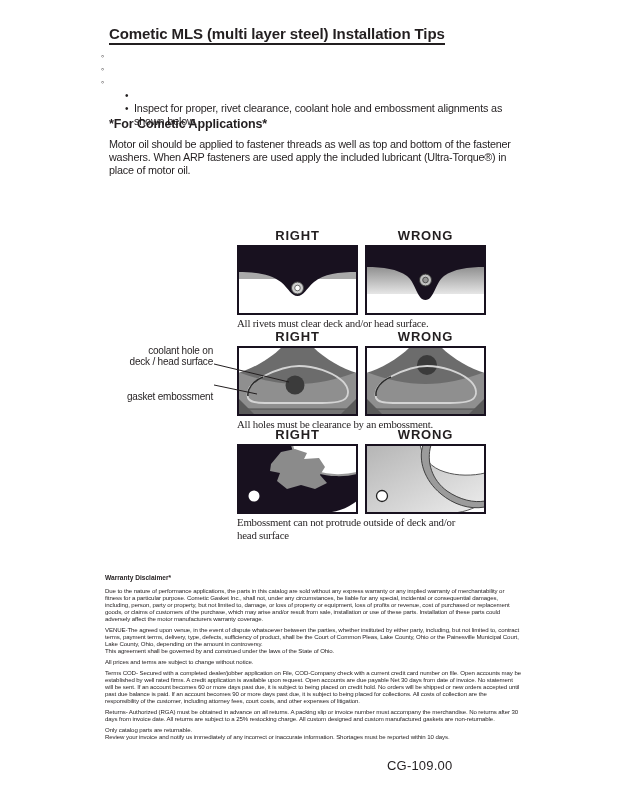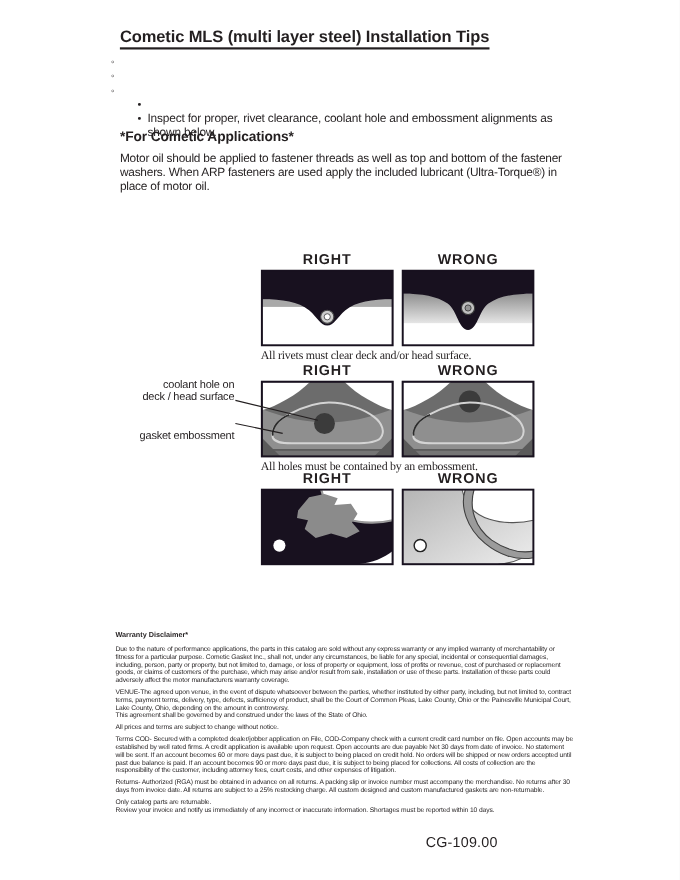--- a/index.html
+++ b/index.html
@@ -141,21 +141,21 @@
         <rect x="1" y="63" width="119" height="6" fill="#757575"></rect>
         <line x1="1" y1="63" x2="120" y2="63" stroke="#4c4c4c" stroke-width="1"></line>
         <path d="M1,52 L18,69 H1 Z" fill="#5a5a5a"></path>
         <path d="M120,52 L103,69 H120 Z" fill="#5a5a5a"></path>
         <circle cx="62" cy="19" r="10" style="fill:var(--c-hole-gray,#3b3b3b)"></circle>
         <path d="M11,52 C9,44 15,36 27,30 C41,23 51,20 62,20 C78,20 94,26 103,33 C111,39 113,47 109,52 C106,56 97,57 85,57 L28,57 C18,57 13,56 11,52 Z" fill="none" style="stroke:var(--c-emboss-line,#d4d4d4)" stroke-width="1.8"></path>
         <path d="M11,50 C10,43 16,35 26,31" fill="none" stroke="#2b2b2b" stroke-width="1.6"></path>
         <rect x="1" y="1" width="119" height="68" fill="none" style="stroke:var(--c-ink,#18111f)" stroke-width="2"></rect>
       </svg>
     </div>
-    <div class="fig-caption">All holes must be contained by an embossment.</div>
+    <div class="fig-caption">All holes must be clearance by an embossment.</div>
   </div>
 
   <div class="callout callout-hole">
     <div>coolant hole on</div>
     <div>deck / head surface</div>
   </div>
   <div class="callout callout-emboss">gasket embossment</div>
   <svg class="callout-lines" width="100" height="50">
     <line x1="1" y1="13" x2="76" y2="31" stroke="#231f20" stroke-width="1"></line>
     <line x1="1" y1="34" x2="44" y2="43" stroke="#231f20" stroke-width="1"></line>
@@ -186,20 +186,21 @@
         </defs>
         <rect x="0" y="0" width="121" height="70" fill="#ffffff"></rect>
         <rect x="1" y="1" width="119" height="68" fill="url(#g3w)"></rect>
         <path d="M54,1 H120 V29 C108,32 92,32 80,28 C66,24 58,14 55,1 Z" fill="#ffffff" stroke="#555555" stroke-width="1"></path>
         <path d="M88,69 C102,68 112,63 120,57 L120,69 Z" fill="#ffffff" stroke="#555555" stroke-width="1"></path>
         <path d="M66,1 C61,18 67,36 82,47 C95,56 109,59 120,57 L120,63 C104,66 88,60 76,50 C59,36 53,16 58,1 Z" fill="#9b9b9b" stroke="#3f3f3f" stroke-width="1"></path>
         <circle cx="17" cy="52" r="5.5" fill="#ffffff" stroke="#222222" stroke-width="1.3"></circle>
         <rect x="1" y="1" width="119" height="68" fill="none" style="stroke:var(--c-ink,#18111f)" stroke-width="2"></rect>
       </svg>
     </div>
+    <div class="fig-caption">Embossment can not protrude outside of deck and/or head surface</div>
   </div>
 
   <div class="disclaimer">
     <h3 class="disc-head">Warranty Disclaimer*</h3>
     <p>Due to the nature of performance applications, the parts in this catalog are sold without any express warranty or any implied warranty of merchantability or fitness for a particular purpose.  Cometic Gasket Inc., shall not, under any circumstances, be liable for any special, incidental or consequential damages, including, person, party or property, but not limited to, damage, or loss of property or equipment, loss of profits or revenue, cost of purchased or replacement goods, or claims of customers of the purchase, which may arise and/or result from sale, installation or use of these parts.  Installation of these parts could adversely affect the motor manufacturers warranty coverage.</p>
     <p class="tight">VENUE-The agreed upon venue, in the event of dispute whatsoever between the parties, whether instituted by either party, including, but not limited to, contract terms, payment terms, delivery, type, defects, sufficiency of product, shall be the Court of Common Pleas, Lake County, Ohio or the Painesville Municipal Court, Lake County, Ohio, depending on the amount in controversy.</p>
     <p>This agreement shall be governed by and construed under the laws of the State of Ohio.</p>
     <p>All prices and terms are subject to change without notice.</p>
     <p>Terms COD- Secured with a completed dealer/jobber application on File, COD-Company check with a current credit card number on file.  Open accounts may be established by well rated firms.  A credit application is available upon request.  Open accounts are due payable Net 30 days from date of invoice.  No statement will be sent.  If an account becomes 60 or more days past due, it is subject to being placed on credit hold.  No orders will be shipped or new orders accepted until past due balance is paid.  If an account becomes 90 or more days past due, it is subject to being placed for collections.  All costs of collection are the responsibility of the customer, including attorney fees, court costs, and other expenses of litigation.</p>
     <p>Returns- Authorized (RGA) must be obtained in advance on all returns.  A packing slip or invoice number must accompany the merchandise.  No returns after 30 days from invoice date.  All returns are subject to a 25% restocking charge.  All custom designed and custom manufactured gaskets are non-returnable.</p>

